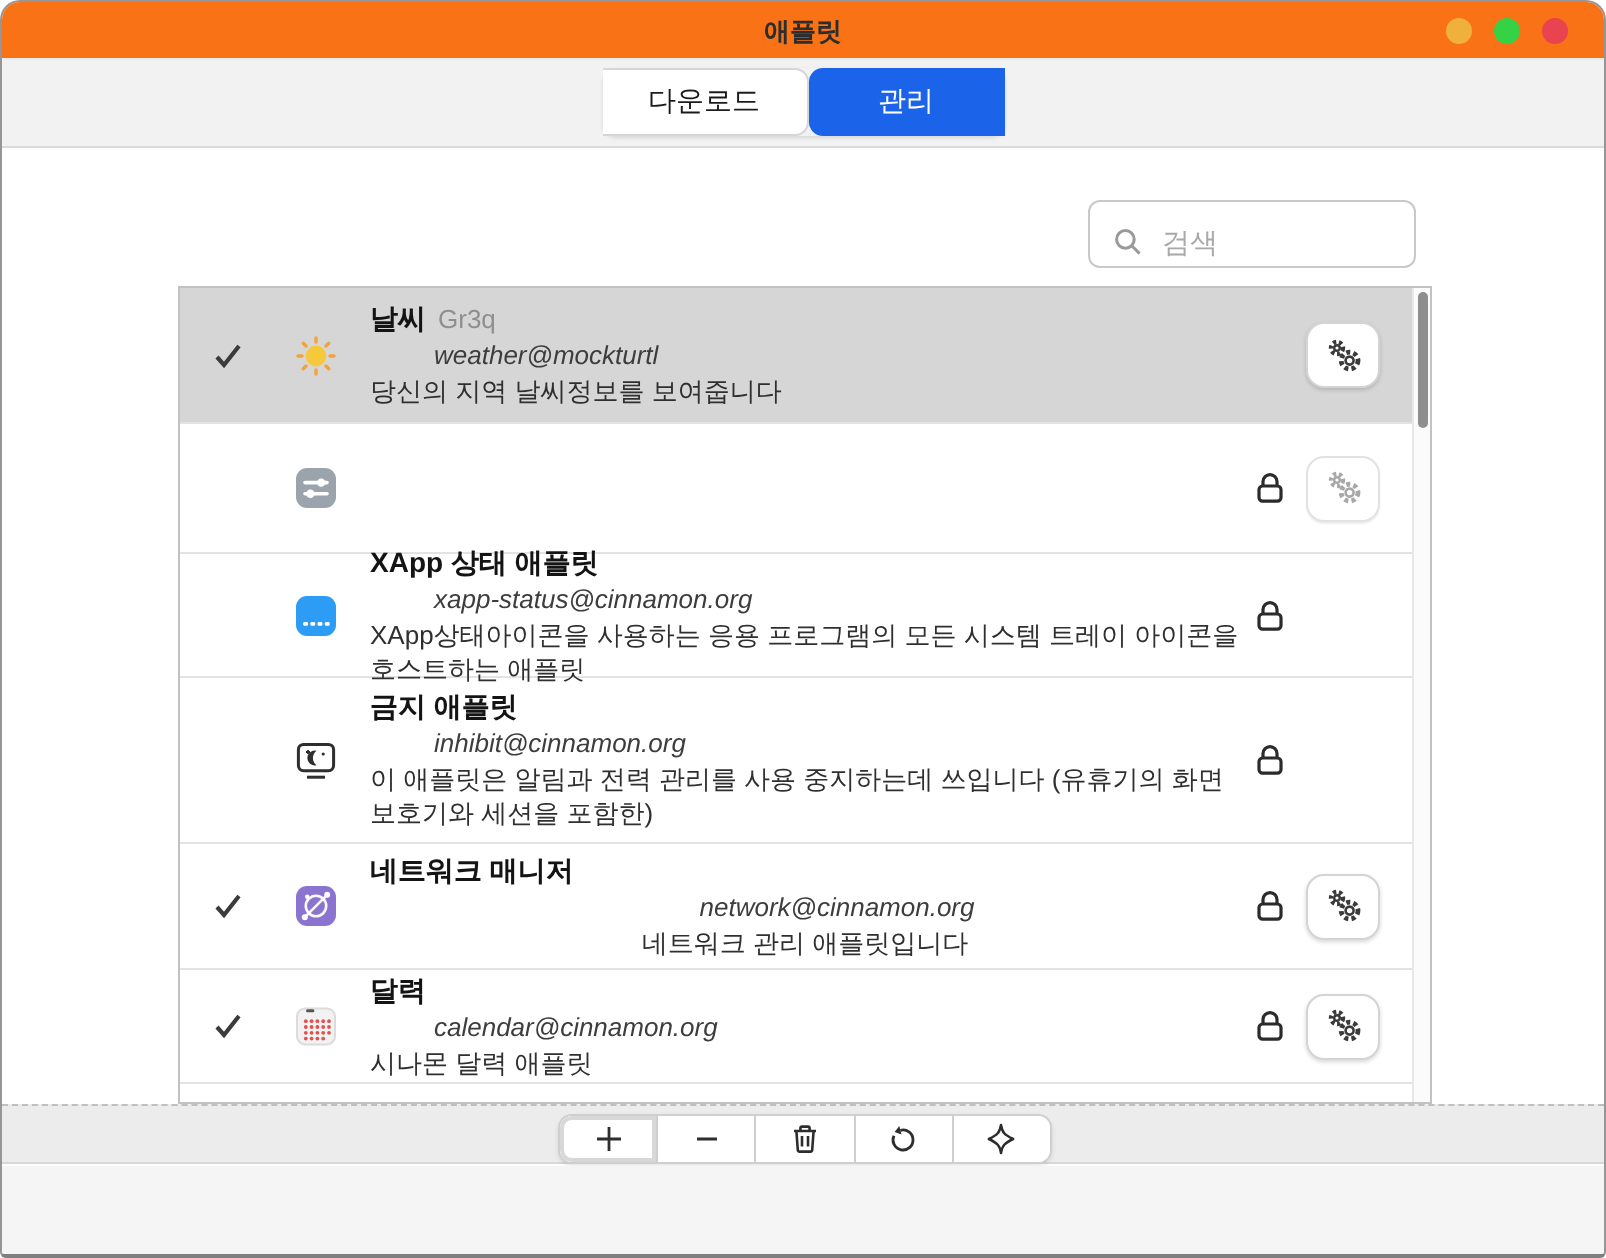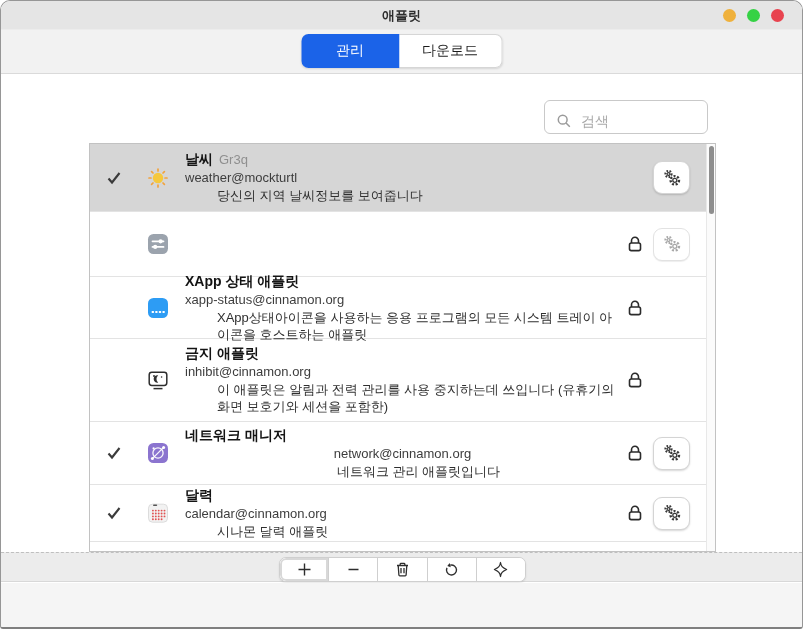--- a/index.html
+++ b/index.html
@@ -1,20 +1,20 @@
 <!DOCTYPE html>
 <html style="--accent: #1b63e8; --selected: #d6d6d6; --thumb: #8e8e8e;"><head>
 <meta charset="utf-8">
 <style>
   html,body{margin:0;padding:0;background:#ffffff;font-family:"Liberation Sans",sans-serif;}
   *{box-sizing:border-box;}
   .window{position:relative;width:803px;height:629px;background:#fff;border:1px solid #969696;
     border-bottom:2px solid #7f7f7f;border-radius:10px 10px 3px 3px;overflow:hidden;}
   
-  .titlebar{position:absolute;left:0;top:0;right:0;height:29px;background:#e5e5e5;border-bottom:1px solid #ececec;padding-left:22px;}
+  .titlebar{position:absolute;left:0;top:0;right:0;height:29px;background:#f97316;border-bottom:1px solid #ececec;padding-left:22px;}
   .title{position:absolute;left:0;right:0;top:0;height:29px;line-height:29px;text-align:center;
     font-size:13px;font-weight:600;color:#2d2d2d;}
   .lights{position:absolute;right:18px;top:8px;display:flex;gap:11px;}
   .light{width:13px;height:13px;border-radius:50%;display:inline-block;border:none;padding:0;cursor:default;}
   
   .tabstrip{position:absolute;left:0;top:29px;right:0;height:44px;background:#f2f2f2;border-bottom:1px solid #dadada;}
   .tabgroup{position:absolute;left:50%;transform:translateX(-50%);top:4px;height:34px;display:flex;
     border-radius:7px;box-shadow:0 1px 2px rgba(0,0,0,.12);}
   .tab{height:34px;border:none;padding:0;font-family:inherit;font-size:14px;background:#fff;color:#1b1b1b;
     border:1px solid #d6d6d6;border-left:none;border-radius:0 7px 7px 0;width:103px;cursor:pointer;}
@@ -36,22 +36,22 @@
   .rows .row:nth-child(3){height:62px;}
   .rows .row:nth-child(4){height:83px;justify-content:flex-end;}
   .rows .row:nth-child(5){height:63px;text-align:center;}
   .rows .row:nth-child(6){height:57px;}
   .col-check{width:48px;display:flex;justify-content:center;flex:none;}
   .col-icon{width:40px;display:flex;justify-content:center;flex:none;}
   .col-text{flex:1;min-width:0;margin-left:7px;padding-right:6px;}
   .line1{display:flex;align-items:baseline;}
   .applet-title{font-size:14px;font-weight:bold;color:#141414;white-space:nowrap;}
   .suffix{font-size:13px;color:#8f8f8f;margin-left:6px;}
-  .uuid{font-size:13px;color:#3d3d3d;margin-top:1px;}
-  .desc{font-size:13px;color:#2f2f2f;line-height:17px;margin-top:2px;margin-left:32px;}
+  .uuid{font-size:13px;font-style:italic;color:#3d3d3d;margin-top:1px;margin-left:32px;}
+  .desc{font-size:13px;color:#2f2f2f;line-height:17px;margin-top:2px;}
   .col-controls{margin-left:auto;display:flex;align-items:center;gap:9px;flex:none;}
   .lock-slot{width:18px;display:flex;justify-content:center;}
   .gear-btn{width:37px;height:33px;background:#fff;border:1px solid #d4d4d4;border-radius:9px;
     box-shadow:0 1px 2px rgba(0,0,0,.16);display:flex;align-items:center;justify-content:center;
     color:#3a3a3a;cursor:pointer;padding:0;}
   .gear-btn.disabled{border-color:#e2e2e2;box-shadow:0 1px 1px rgba(0,0,0,.07);color:#a8a8a8;}
   .gutter{position:absolute;top:0;right:0;bottom:0;width:9px;background:#fbfbfb;border-left:1px solid #e8e8e8;}
   .thumb{position:absolute;top:2px;right:1px;width:5px;height:68px;border-radius:3px;background:var(--thumb,#8e8e8e);}
   
   .footer{position:absolute;left:0;top:551px;right:0;height:30px;background:#ececec;
@@ -74,22 +74,22 @@
     <div class="title">애플릿</div>
     <div class="lights">
       <button class="light" style="background: rgb(239, 177, 60);"></button>
       <button class="light" style="background: rgb(53, 210, 69);"></button>
       <button class="light" style="background: rgb(232, 67, 79);"></button>
     </div>
   </div>
 
   <div class="tabstrip">
     <div class="tabgroup">
+      <button class="tab">다운로드</button>
       <button class="tab active">관리</button>
-      <button class="tab">다운로드</button>
     </div>
   </div>
 
   <div class="content">
     <div class="searchbox">
       <svg width="16" height="16" viewBox="0 0 16 16">
         <circle cx="6.7" cy="6.7" r="4.4" fill="none" stroke="#9a9a9a" stroke-width="1.5"></circle>
         <path d="M10 10 L13.8 13.8" stroke="#9a9a9a" stroke-width="1.5"></path>
       </svg>
       <input type="text" placeholder="검색" style="">

